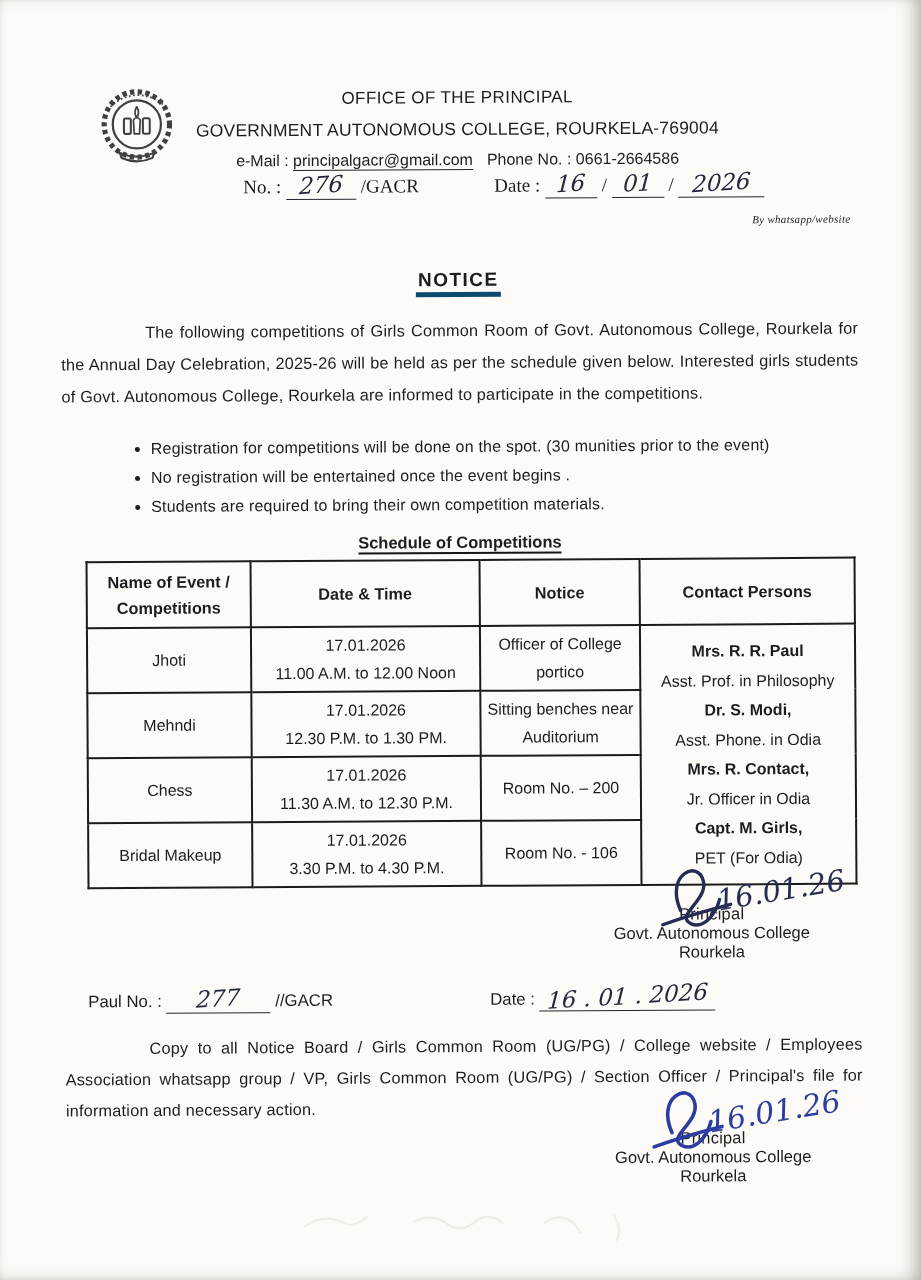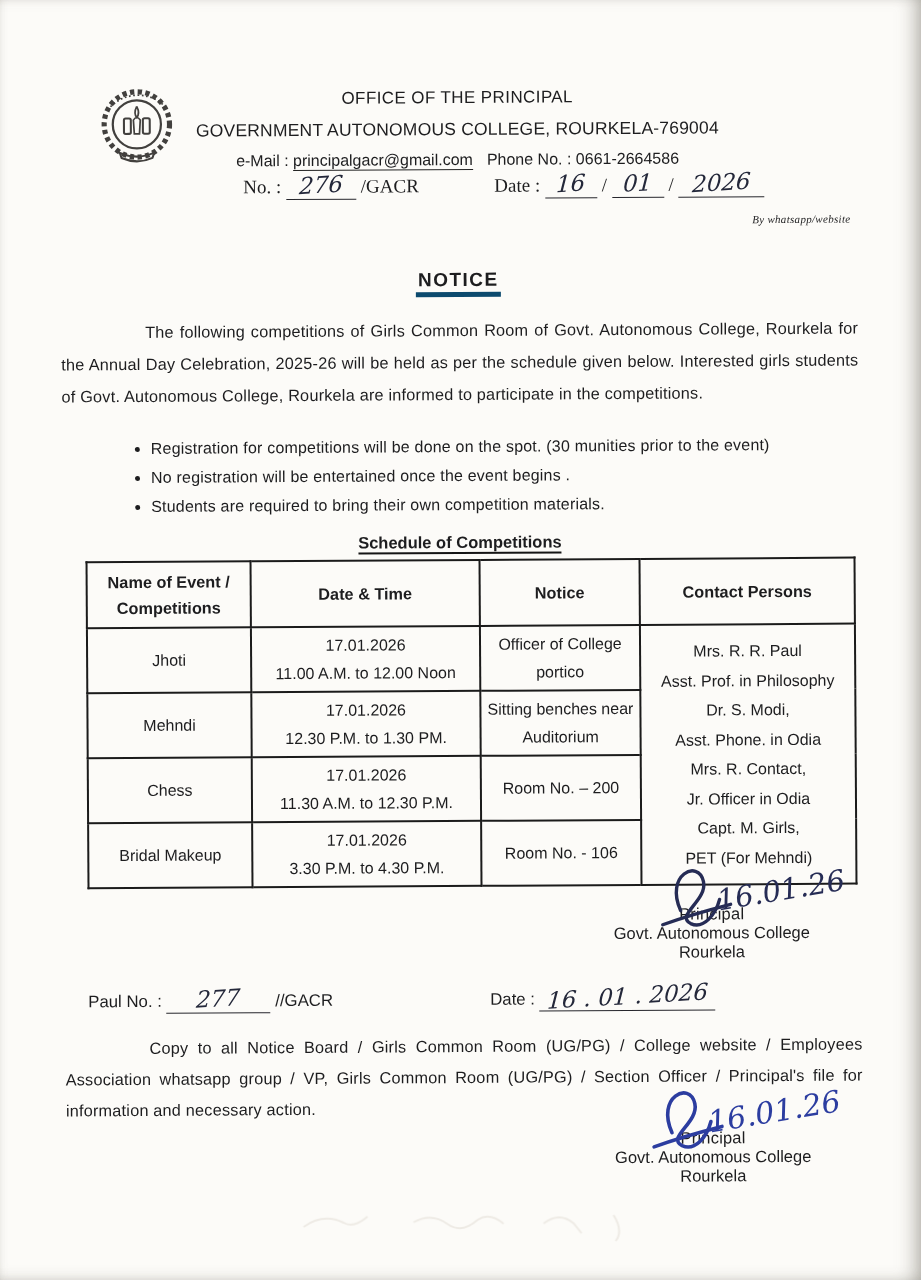--- a/index.html
+++ b/index.html
@@ -59,21 +59,21 @@
   
   table.schedule{top:559px;left:86px;position:absolute;border-collapse:collapse;table-layout:fixed}
   .schedule th,.schedule td{
     border:2.3px solid #1b1b1b;text-align:center;vertical-align:middle;
     font-size:16px;padding:2px 4px;line-height:28px;
   }
   .schedule th{font-size:16.3px;height:60px;line-height:26px}
   .schedule td{height:59px}
   .schedule .contact-cell{vertical-align:middle;padding:4px 2px}
   .contact-cell div{line-height:29.5px;white-space:nowrap}
-  .cname{font-weight:normal}
+  .cname{font-weight:bold}
 
   
   .sigblock{position:absolute;width:330px;text-align:center;font-size:16.5px}
   .sigblock .l1{letter-spacing:.2px}
   .sigblock .l2{font-size:16.5px}
   .sig-svg{position:absolute;pointer-events:none}
   .sig1{top:906px;left:545px}
   .sig1 .sig-svg{top:-52px;left:88px;width:236px;height:100px}
   .sig2{top:1130px;left:545px}
   .sig2 .sig-svg{top:-56px;left:76px;width:244px;height:104px}
@@ -160,21 +160,21 @@
             </td>
       <td>Officer of College portico</td>
       <td class="contact-cell" rowspan="4">
         <div class="cname">Mrs. R. R. Paul</div>
         <div>Asst. Prof. in Philosophy</div>
         <div class="cname">Dr. S. Modi,</div>
         <div>Asst. Phone. in Odia</div>
         <div class="cname">Mrs. R. Contact,</div>
         <div>Jr. Officer in Odia</div>
         <div class="cname">Capt. M. Girls,</div>
-        <div>PET (For Mehndi)</div>
+        <div>PET (For Odia)</div>
       </td>
     </tr>
     <tr>
       <td>Mehndi</td>
       <td>
               <div>17.01.2026</div>
               <div>12.30 P.M. to 1.30 PM.</div>
             </td>
       <td>Sitting benches near Auditorium</td>
     </tr>

